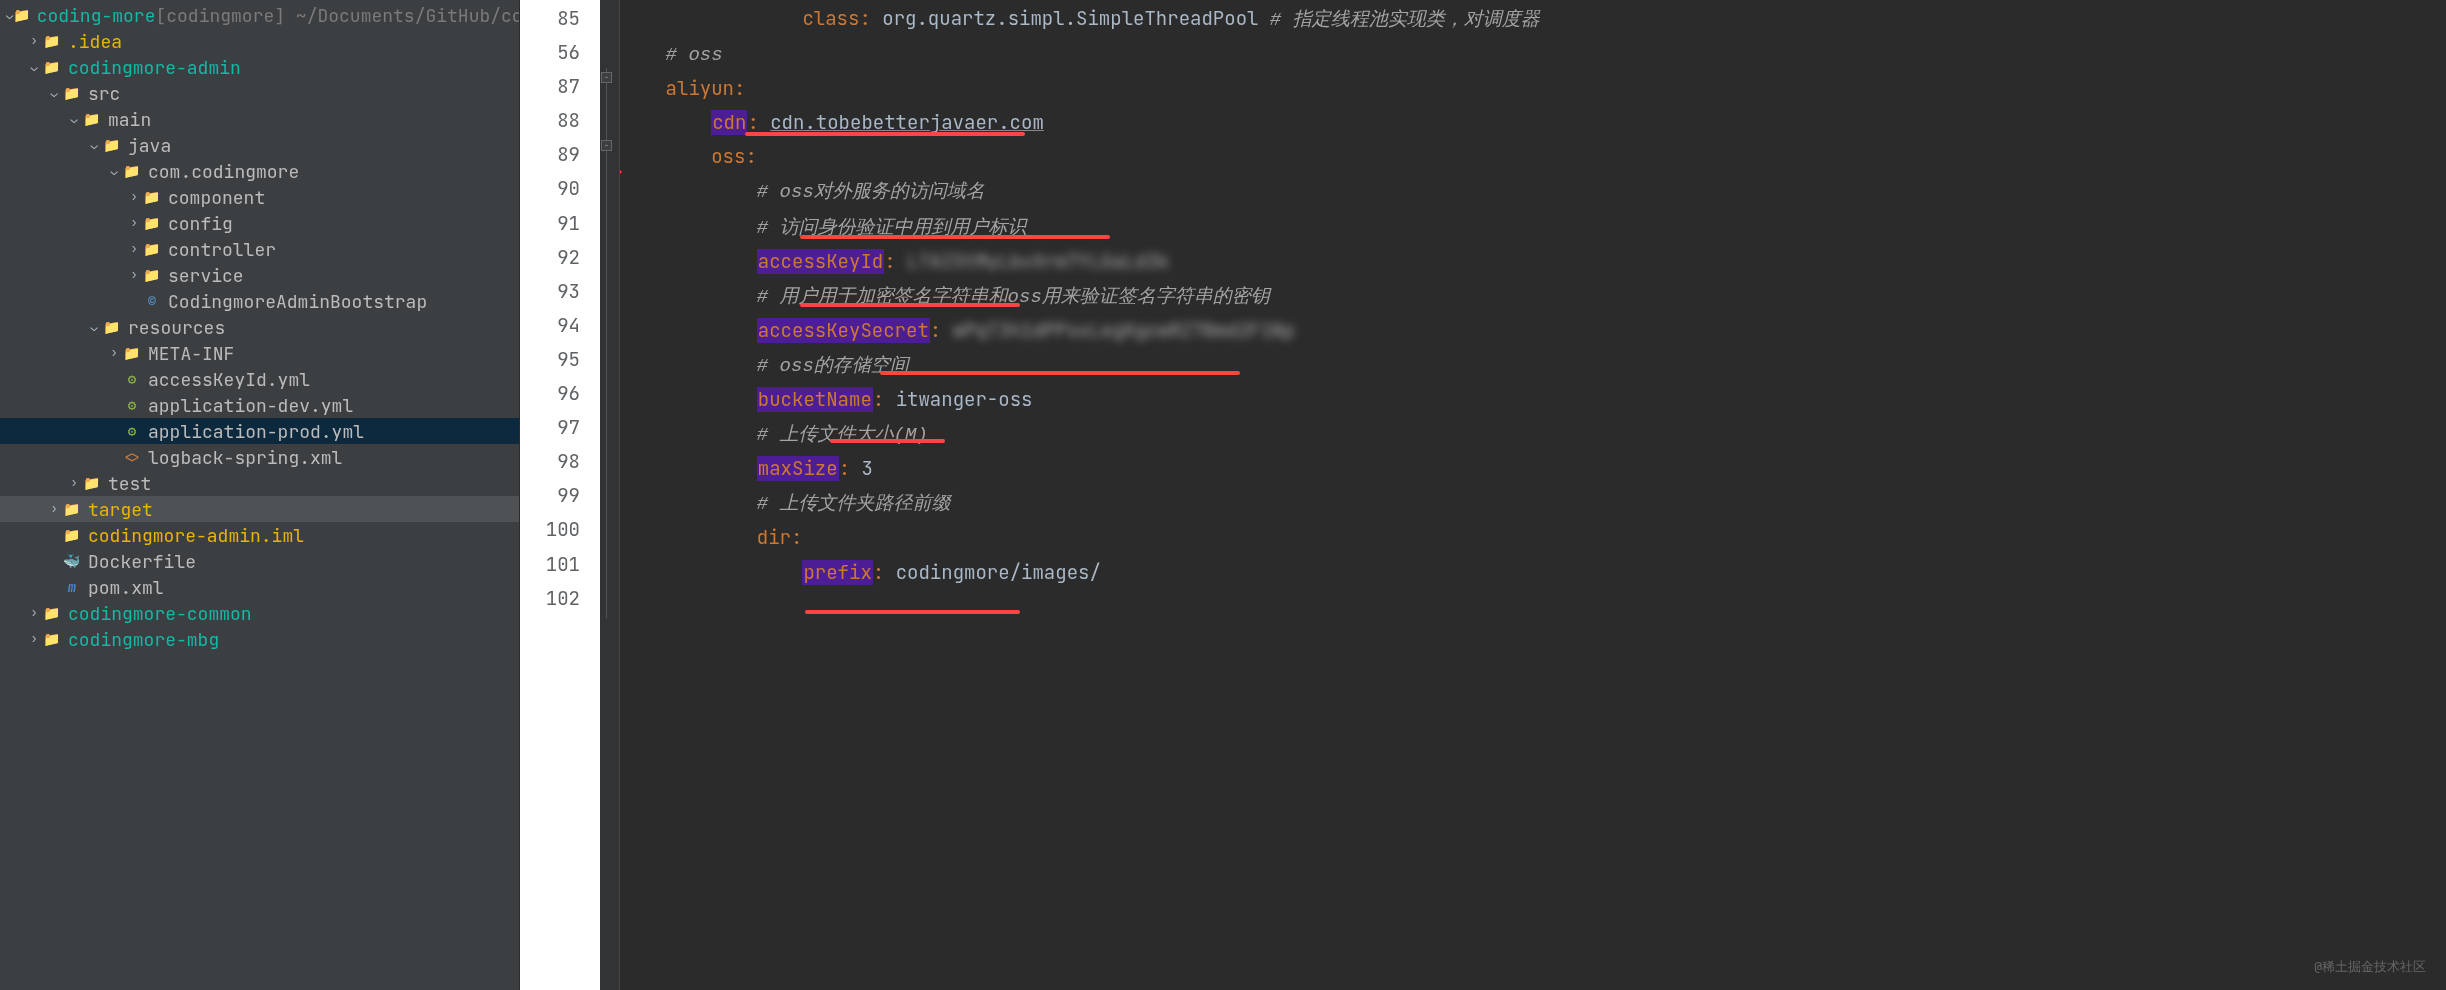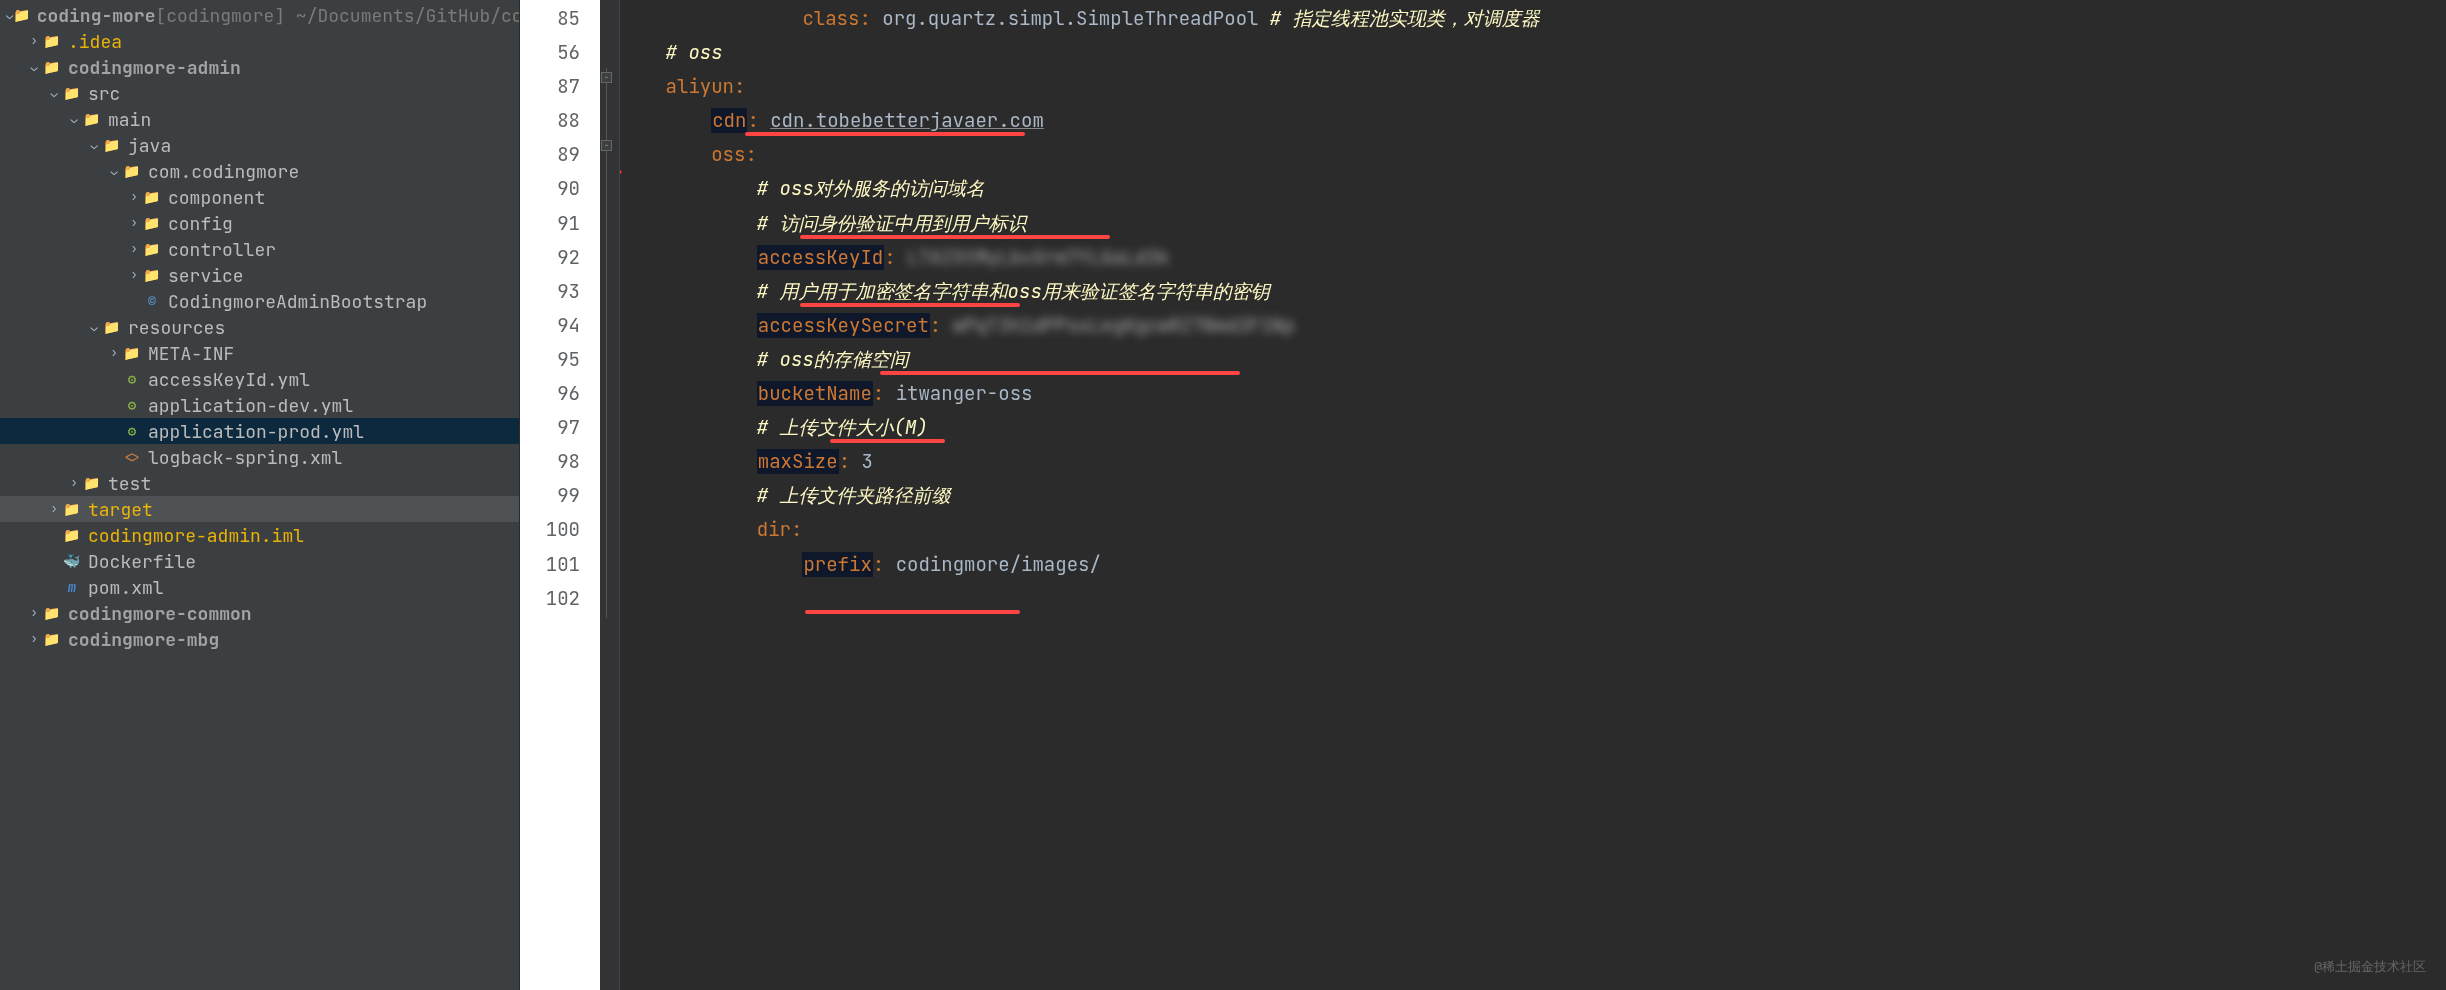--- a/index.html
+++ b/index.html
@@ -49,21 +49,21 @@
 .icon.folder { color: #87939a; }
 .icon.folder-blue { color: #6a8eb3; }
 .icon.folder-orange { color: #c87a3e; }
 .icon.folder-res { color: #9e7b5a; }
 .icon.yml { color: #8fb847; }
 .icon.xml { color: #c87a3e; }
 .icon.class { color: #5b9dd9; }
 .icon.m { color: #4a86cf; font-weight: bold; font-style: italic; }
 .icon.dock { color: #5b9dd9; }
 .label { color: #bbbbbb; }
-.label.bold { font-weight: 700; color: #a3a3a3; }
+.label.bold { font-weight: 400; color: #14b8a6; }
 .label.orange { color: #eab308; }
 .label.dim { color: #7a7a7a; }
 .indent-0 { padding-left: 6px; }
 .indent-1 { padding-left: 26px; }
 .indent-2 { padding-left: 46px; }
 .indent-3 { padding-left: 66px; }
 .indent-4 { padding-left: 86px; }
 .indent-5 { padding-left: 106px; }
 .indent-6 { padding-left: 126px; }
 
@@ -108,23 +108,23 @@
   flex: 1;
   background: #2b2b2b;
   font-size: 19px;
   line-height: 34.1px;
   padding-top: 2px;
   position: relative;
   overflow: hidden;
 }
 .code-line { white-space: pre; }
 .k { color: #cc7832; }
-.k.hl { background: #0f172a; padding: 0 1px; }
+.k.hl { background: #4c1d95; padding: 0 1px; }
 .s { color: #a9b7c6; }
-.c { color: #fef9c3; font-style: italic; }
+.c { color: #a3a3a3; font-style: italic; font-family: Liberation Mono, monospace; }
 .p { color: #cc7832; }
 .u { text-decoration: underline; text-decoration-color: #888; }
 .red-u {
   position: absolute;
   height: 4px;
   background: #ff4444;
   border-radius: 2px;
 }
 .blur {
   filter: blur(4px);

